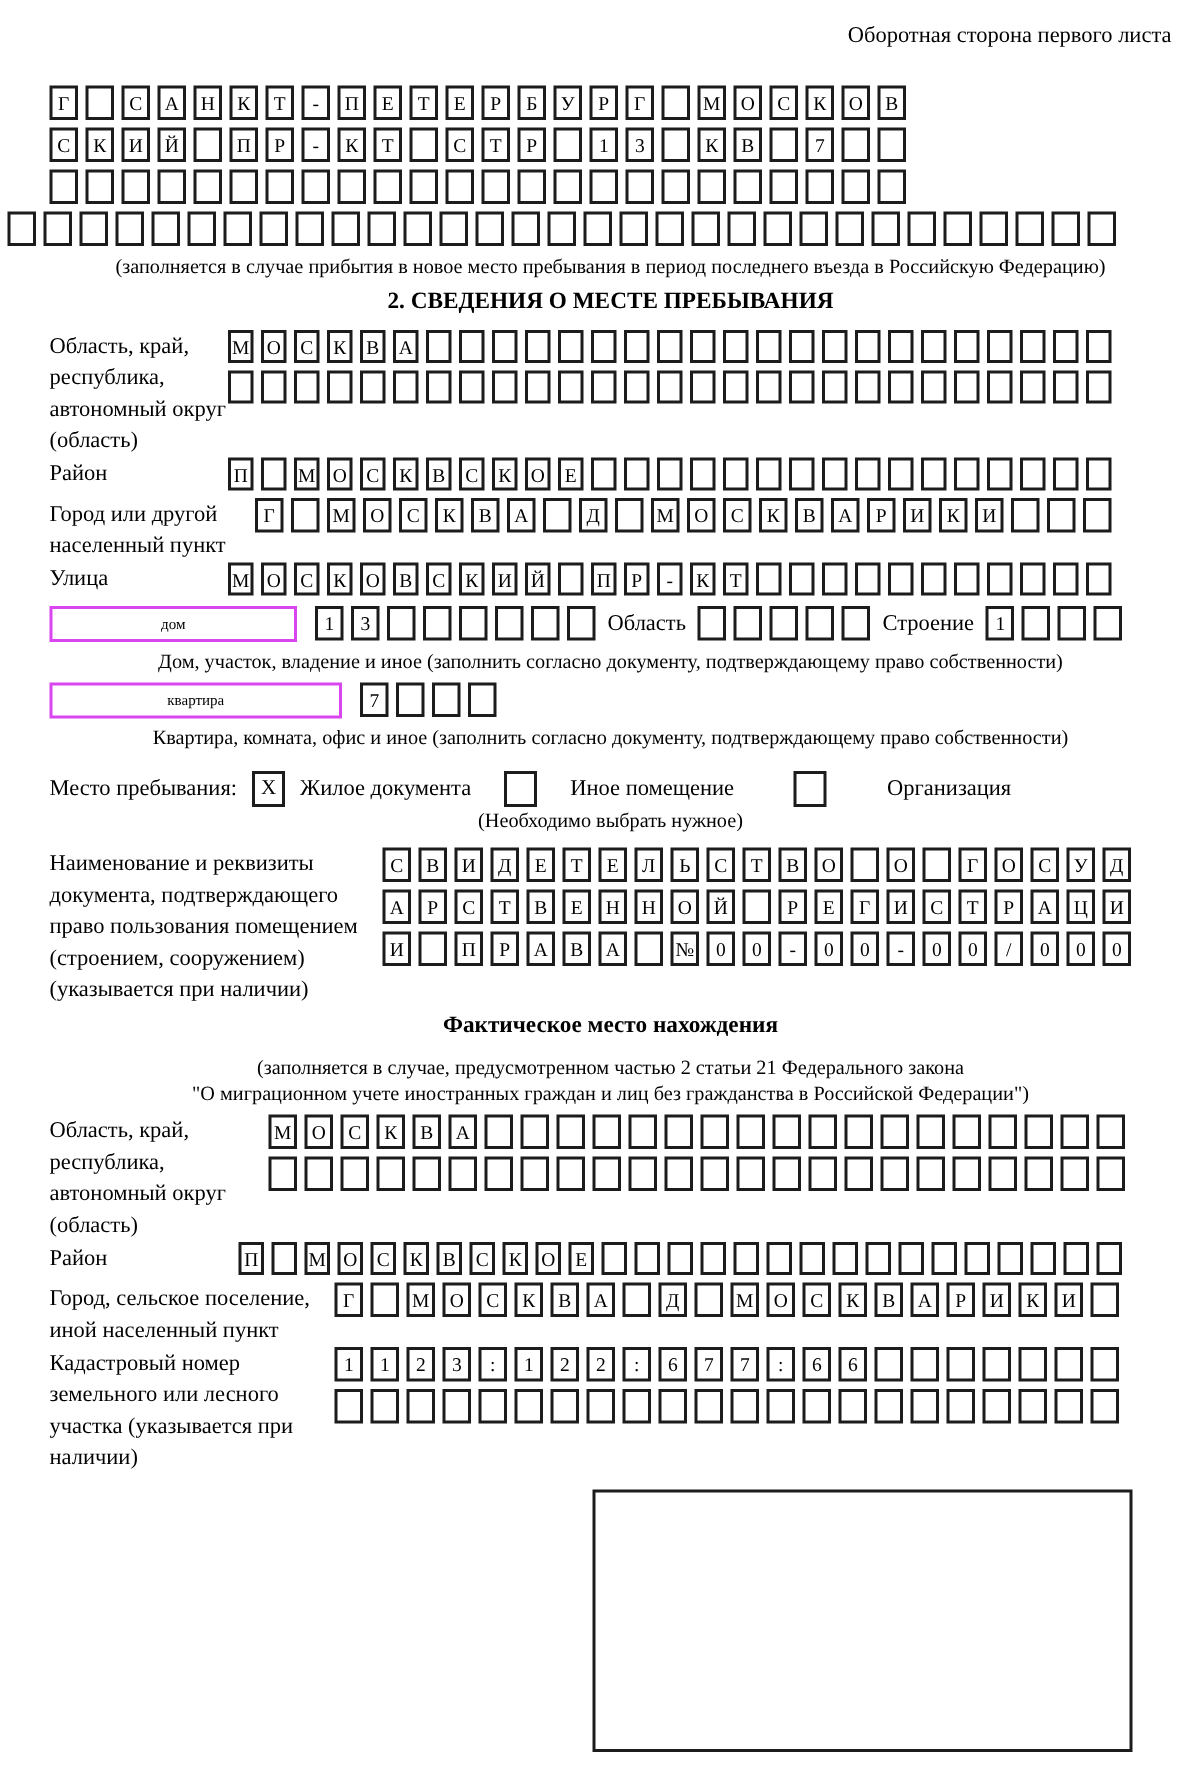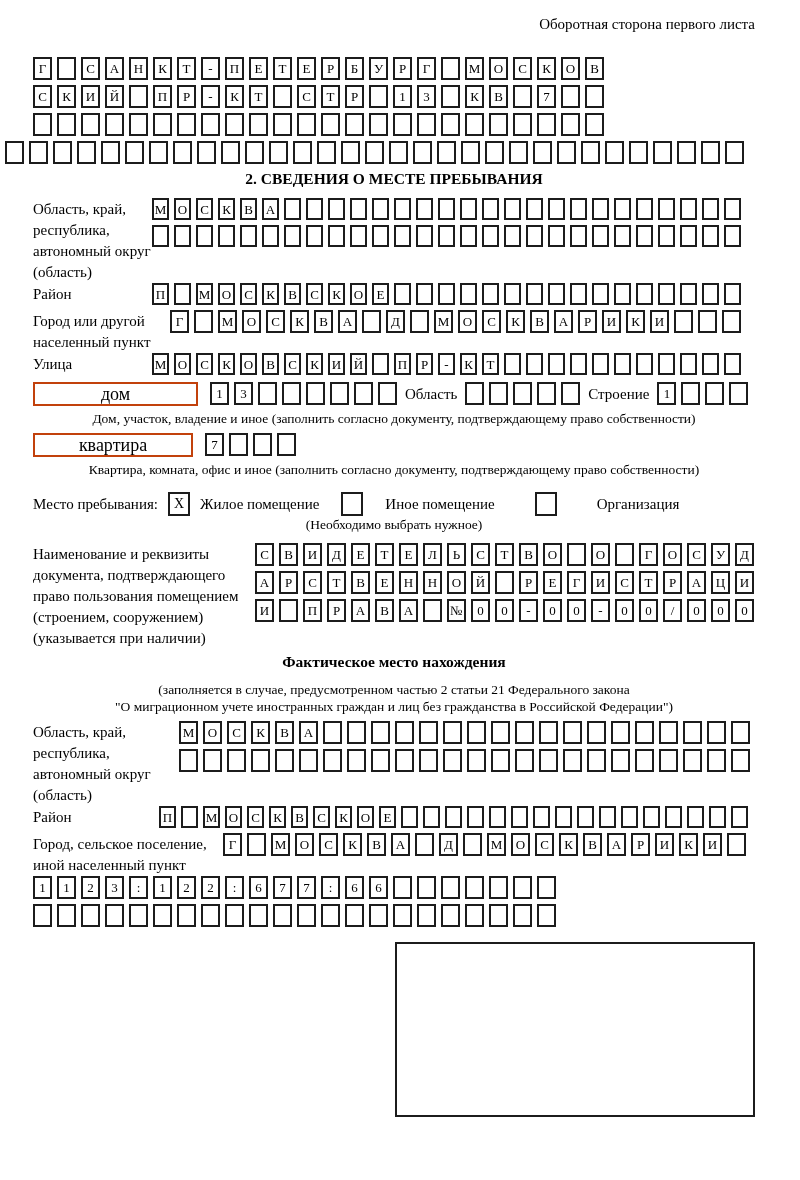--- a/index.html
+++ b/index.html
@@ -2,21 +2,21 @@
 <html><head>
 <meta charset="utf-8">
 <style>
   * { box-sizing: border-box; margin: 0; padding: 0; }
   html,body { background:#ffffff; }
   body {
     width: 800px; height: 1180px; margin: 0 auto;
     font-family: "Liberation Serif", "DejaVu Serif", serif;
     color: #000; font-size: 15px; overflow: hidden;
   }
-  .page { width: 800px; height: 1180px; padding: 16px 45px 0 33px; }
+  .page { width: 800px; height: 1180px; padding: 16px 19px 0 33px; }
 
   .hdr { text-align: right; font-size: 15px; }
 
   .frow { display: flex; align-items: flex-start; }
   .flabel { font-size: 15px; line-height: 21px; flex: none; padding-top: 1px; }
   .w140 { width: 142px; }
   .w119 { width: 119px; }
   .w137 { width: 137px; }
   .w222 { width: 222px; }
   .w145 { width: 146px; }
@@ -34,25 +34,25 @@
   .g17 .cell { width: 17px; height: 22px; }
   .fullrow { margin-left: -28px; margin-top: 0; }
 
   .caption { font-size: 13.5px; line-height: 17px; text-align: center; }
   .center { text-align: center; }
 
   .stitle { text-align: center; font-weight: bold; font-size: 15.5px; margin: 6px 0 10px 0; }
 
   .houserow { display: flex; align-items: flex-start; margin-top: 2px; }
   .widebox {
-    height: 24px; border: 2px solid #c2410c; flex: none;
-    display: flex; align-items: center; justify-content: center; font-size: 18px; text-align: right;
+    height: 24px; border: 2px solid #d946ef; flex: none;
+    display: flex; align-items: center; justify-content: center; font-size: 10px; text-align: right;
   }
   .wb165 { width: 165px; margin-right: 12px; }
-  .wb195 { width: 160px; margin-right: 12px; }
+  .wb195 { width: 195px; margin-right: 12px; }
   .inlinelabel { font-size: 15px; line-height: 24px; flex: none; }
   .sp8 { margin: 0 8px; }
 
   .stayrow { display: flex; align-items: center; margin-top: 14px; }
   .checkbox {
     width: 22px; height: 24px; border: 2px solid #1c1c1c; flex: none;
     display: flex; align-items: center; justify-content: center; font-size: 14px;
   }
 
   .markbox {
@@ -181,20 +181,21 @@
       <span class="cell"></span>
       <span class="cell"></span>
       <span class="cell"></span>
       <span class="cell"></span>
       <span class="cell"></span>
       <span class="cell"></span>
       <span class="cell"></span>
       <span class="cell"></span>
       <span class="cell"></span>
     </div>
+  <div class="caption center mb2">(заполняется в случае прибытия в новое место пребывания в период последнего въезда в Российскую Федерацию)</div>
 
   <div class="stitle">2. СВЕДЕНИЯ О МЕСТЕ ПРЕБЫВАНИЯ</div>
 
   <div class="frow">
     <div class="flabel w119">Область, край, республика, автономный округ (область)</div>
     <div class="fgrids">
       <div class="grid g17">
           <span class="cell">М</span>
           <span class="cell">О</span>
           <span class="cell">С</span>
@@ -388,21 +389,21 @@
         <span class="cell"></span>
         <span class="cell"></span>
         <span class="cell"></span>
       </div>
   </div>
   <div class="caption mb6">Квартира, комната, офис и иное (заполнить согласно документу, подтверждающему право собственности)</div>
 
   <div class="stayrow">
     <span class="inlinelabel">Место пребывания:</span>
     <span class="checkbox" style="margin-left:10px;">X</span>
-    <span class="inlinelabel" style="margin-left:10px;">Жилое помещение</span>
+    <span class="inlinelabel" style="margin-left:10px;">Жилое документа</span>
     <span class="checkbox" style="margin-left:22px;"></span>
     <span class="inlinelabel" style="margin-left:22px;">Иное помещение</span>
     <span class="checkbox" style="margin-left:40px;"></span>
     <span class="inlinelabel" style="margin-left:40px;">Организация</span>
   </div>
   <div class="caption center">(Необходимо выбрать нужное)</div>
 
   <div class="frow mt10">
     <div class="flabel w222">Наименование и реквизиты документа, подтверждающего право пользования помещением (строением, сооружением) (указывается при наличии)</div>
     <div class="fgrids">
@@ -595,20 +596,21 @@
         <span class="cell">А</span>
         <span class="cell">Р</span>
         <span class="cell">И</span>
         <span class="cell">К</span>
         <span class="cell">И</span>
         <span class="cell"></span>
       </div>
   </div>
 
   <div class="frow">
+    <div class="flabel w189">Кадастровый номер земельного или лесного участка (указывается при наличии)</div>
     <div class="fgrids">
       <div class="grid">
           <span class="cell">1</span>
           <span class="cell">1</span>
           <span class="cell">2</span>
           <span class="cell">3</span>
           <span class="cell">:</span>
           <span class="cell">1</span>
           <span class="cell">2</span>
           <span class="cell">2</span>

